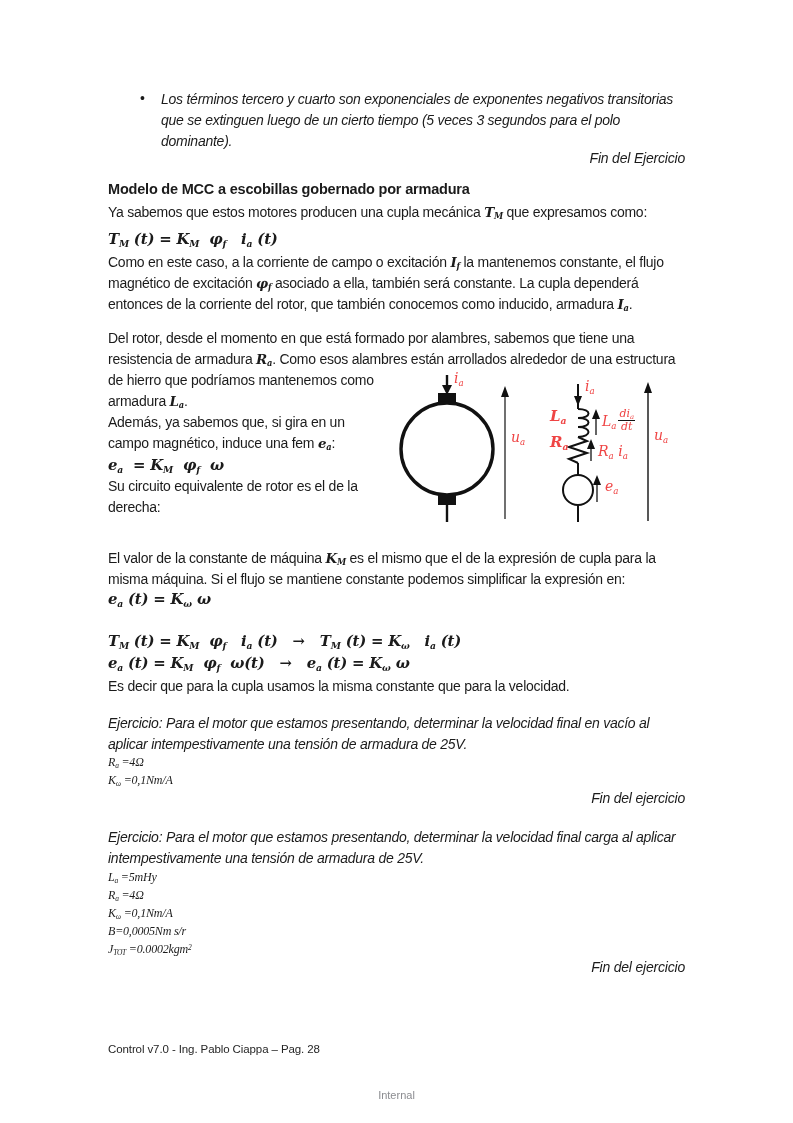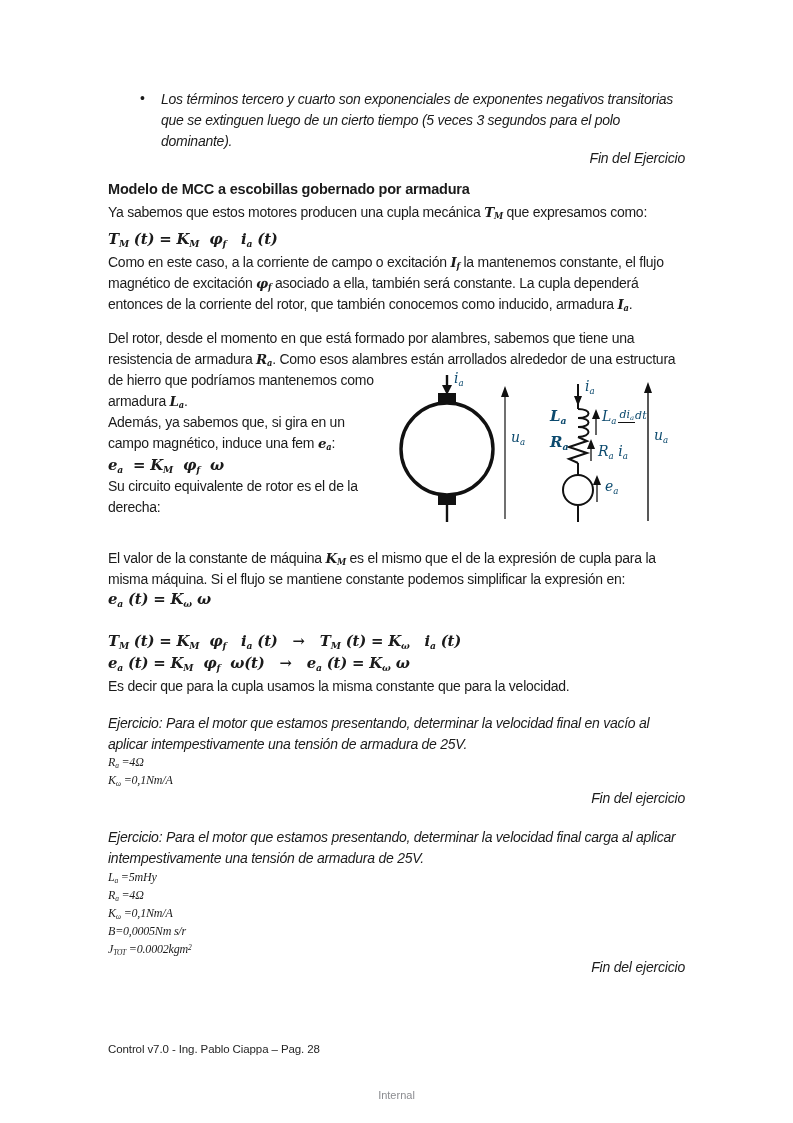--- a/index.html
+++ b/index.html
@@ -17,24 +17,24 @@
   sup{font-size:62%;line-height:0;vertical-align:0.45em;}
   .params{font-family:"Liberation Serif",serif;font-style:italic;font-size:12px;
           line-height:18px;letter-spacing:-0.2px;}
   .footer-left{font-size:11.5px;letter-spacing:-0.1px;color:#262626;}
   .watermark{width:793px;text-align:center;font-size:11px;color:#8b8c90;}
   .bullet-dot{font-size:14px;}
   
   .fig{width:300px;height:165px;}
   .fig svg{position:absolute;left:0;top:0;}
   .flabel{position:absolute;font-family:"DejaVu Serif",serif;font-style:italic;
-          font-size:14px;color:#0c4a6e;white-space:nowrap;}
+          font-size:14px;color:#ef4444;white-space:nowrap;}
   .flabel.big{font-weight:bold;font-size:15px;}
   .droprow{display:inline-flex;align-items:center;gap:2px;}
-  .frac{display:inline-flex;flex-direction:row;align-items:center;
+  .frac{display:inline-flex;flex-direction:column;align-items:center;
         font-size:11px;line-height:1.1;}
   .frac .num{border-bottom:1.3px solid #111;padding:0 1px;}
 </style>
 </head>
 <body>
 
 <div class="page">
 
   <span class="abs bullet-dot" style="left:140px;top:90px;">•</span>
   <div class="abs body ital" style="left:161px;top:89px;width:540px;">

